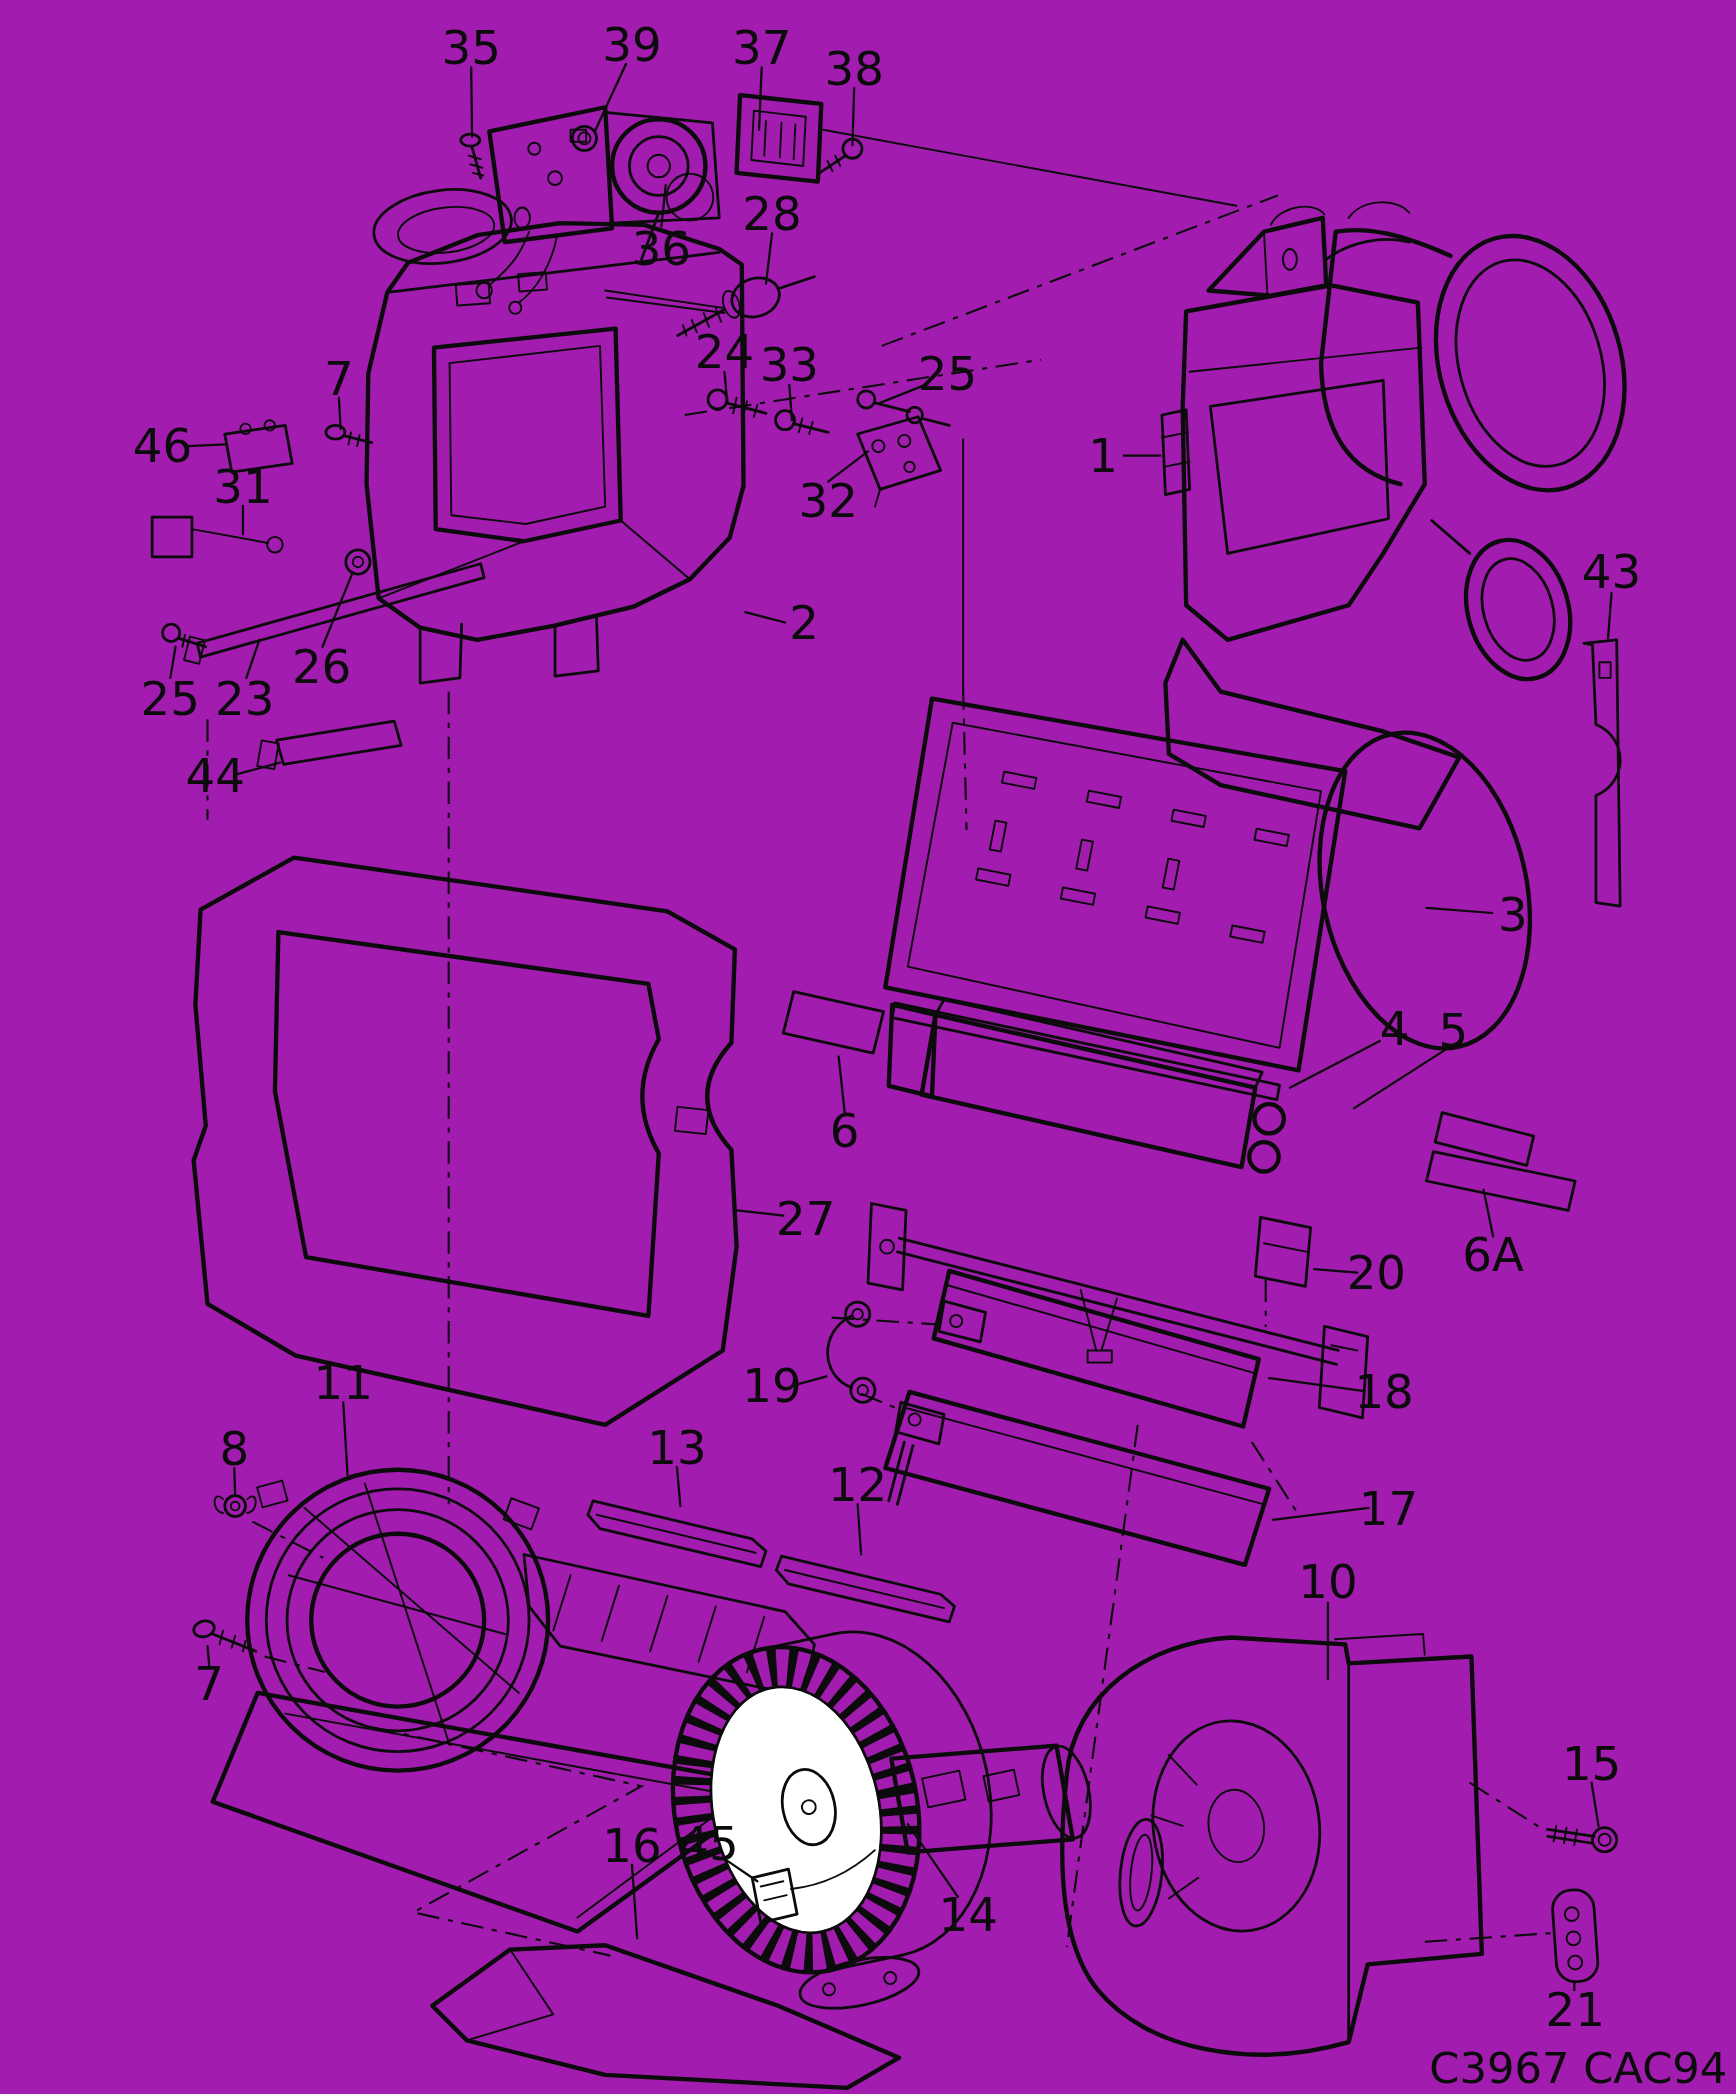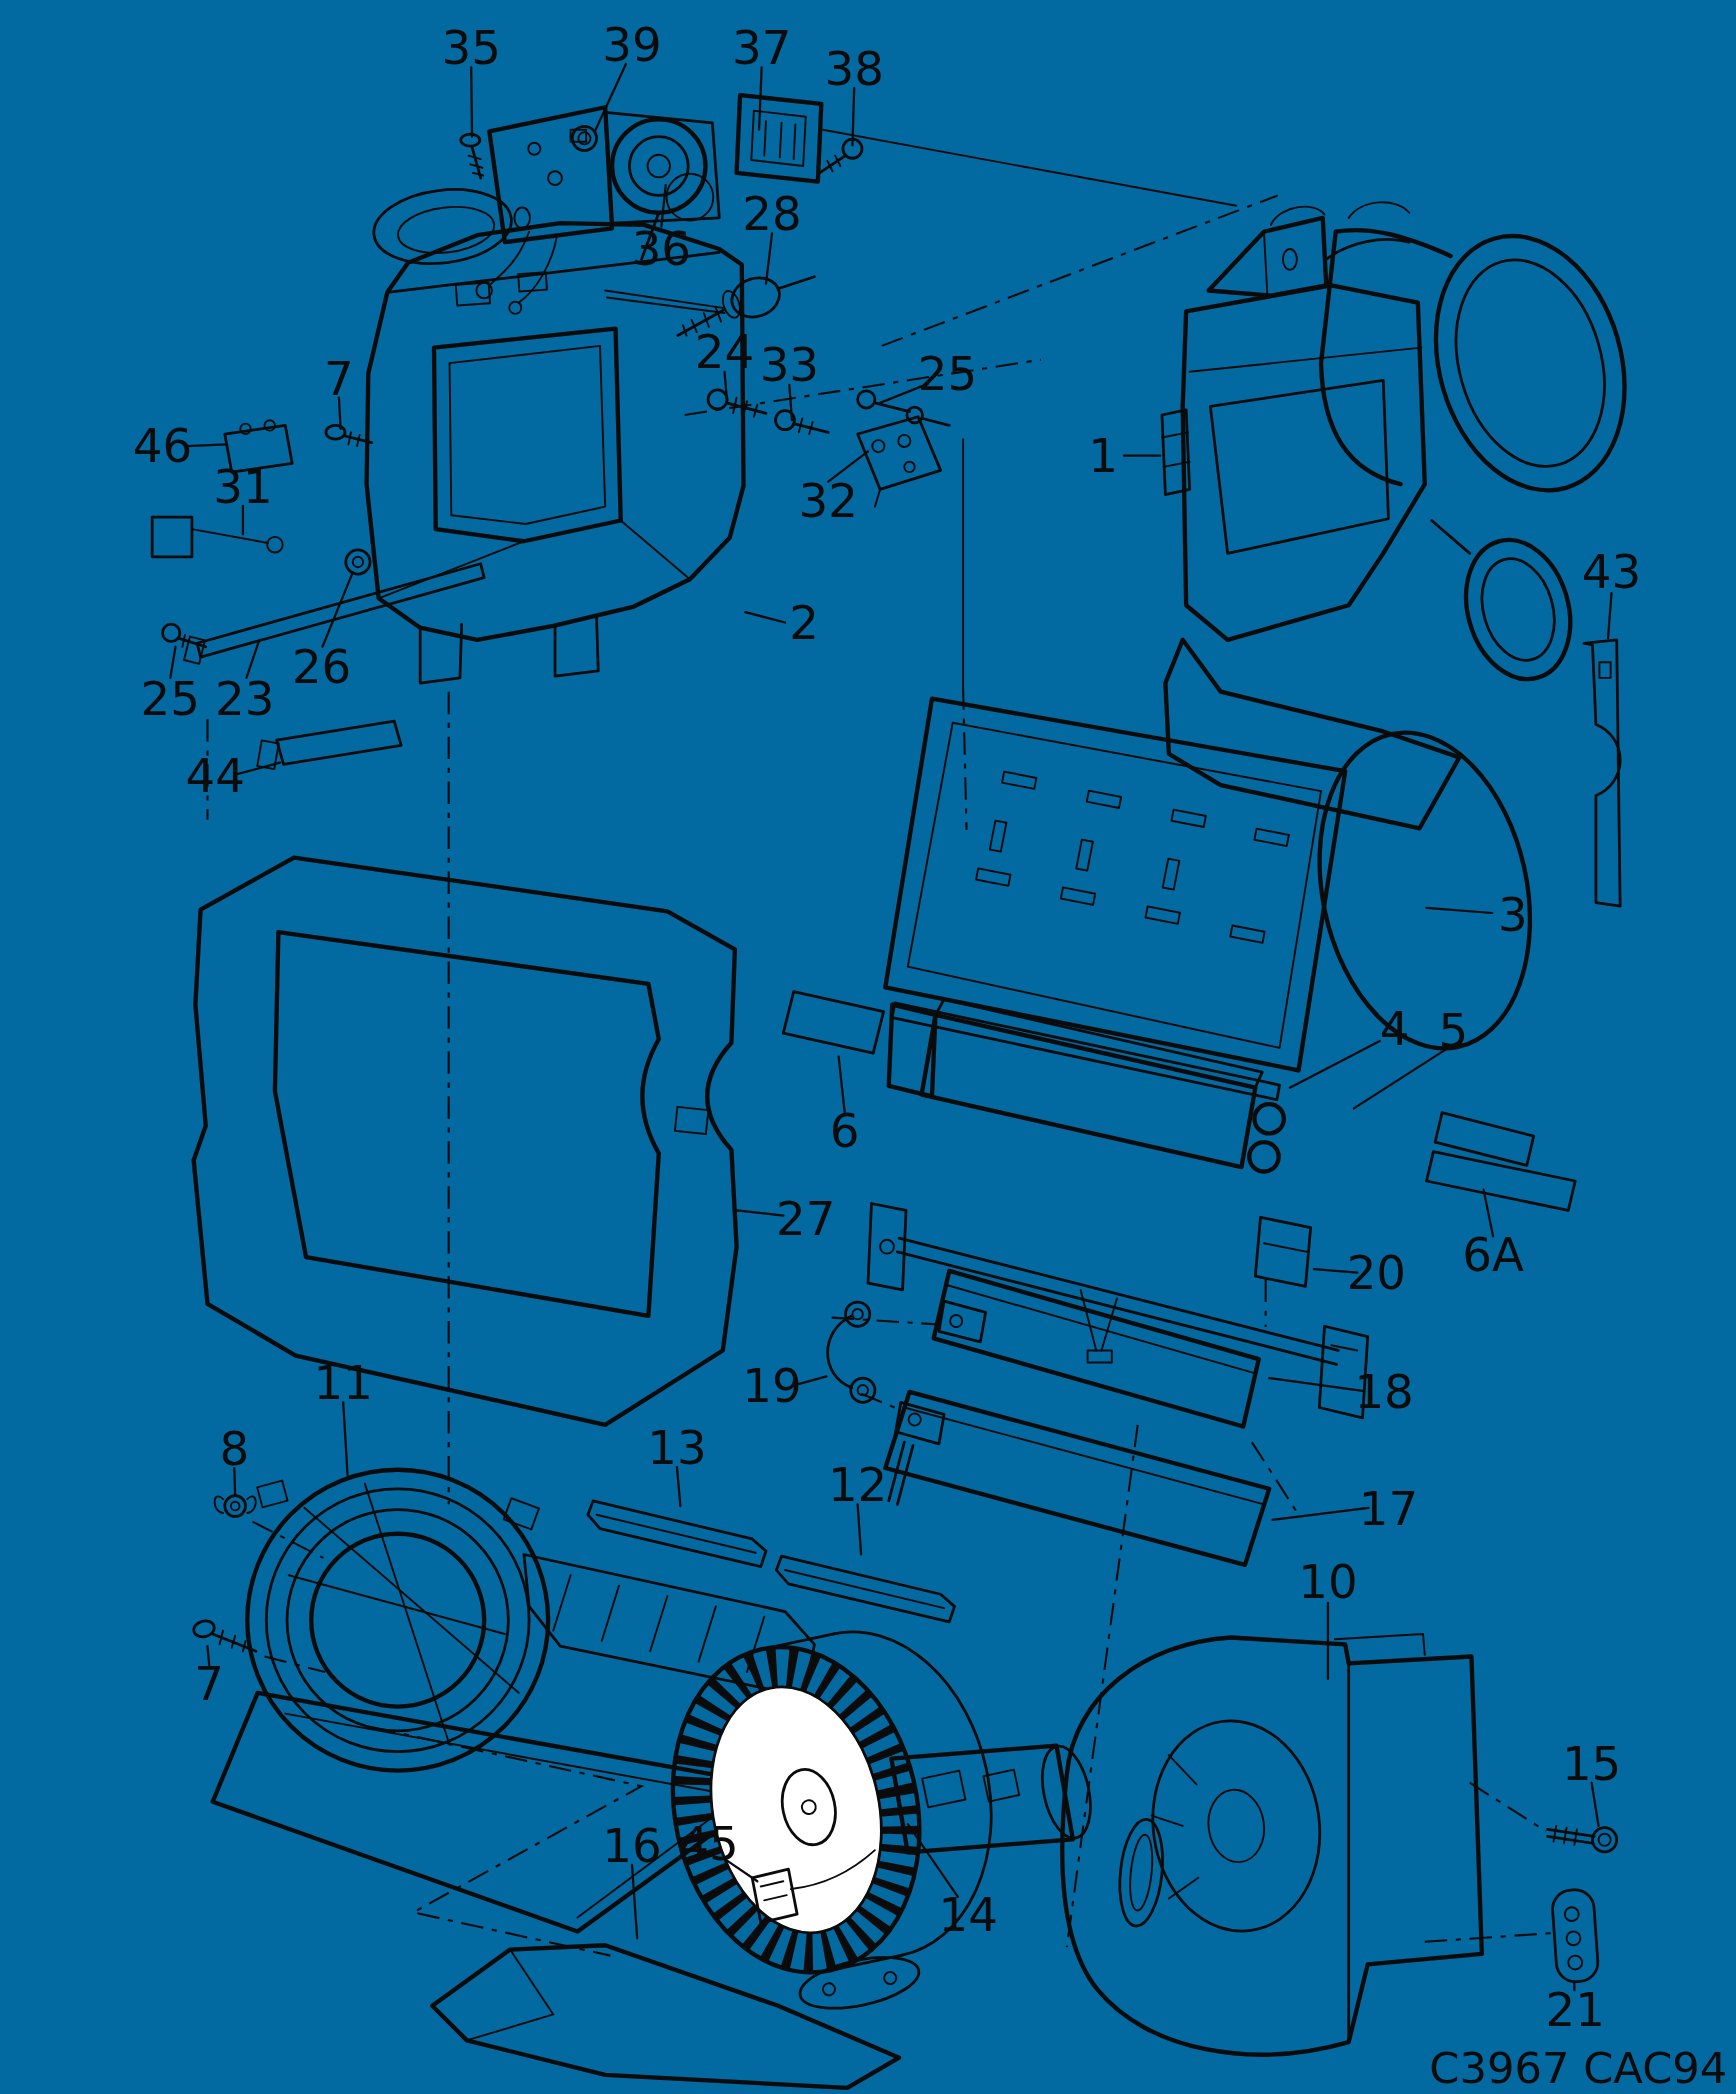--- a/index.html
+++ b/index.html
@@ -1,16 +1,16 @@
 <!DOCTYPE html>
 <html style="font-size:14px"><head>
 <meta charset="utf-8">
 <style>
   html,body{margin:0;padding:0;background:#ffffff;}
-  .stage{position:relative;width:1736px;height:2094px;background:#0369a1;overflow:hidden;}
+  .stage{position:relative;width:1736px;height:2094px;background:#a21caf;overflow:hidden;}
   svg{position:absolute;left:0;top:0;}
   .o{stroke:#0b0b0b;fill:none;stroke-width:5;stroke-linejoin:round;stroke-linecap:round;}
   .m{stroke:#0b0b0b;fill:none;stroke-width:3.2;stroke-linejoin:round;stroke-linecap:round;}
   .f{stroke:#0b0b0b;fill:none;stroke-width:2.2;stroke-linejoin:round;stroke-linecap:round;}
   .ld{stroke:#0b0b0b;fill:none;stroke-width:2.6;stroke-linecap:round;}
   .dd{stroke:#0b0b0b;fill:none;stroke-width:2.4;stroke-dasharray:26 10 6 10;}
   .wfill{fill:#ffffff;}
   text{font-family:"DejaVu Sans",sans-serif;font-size:54px;fill:#0b0b0b;text-anchor:middle;dominant-baseline:central;}
   text.code{font-size:50px;text-anchor:end;}
 </style>

